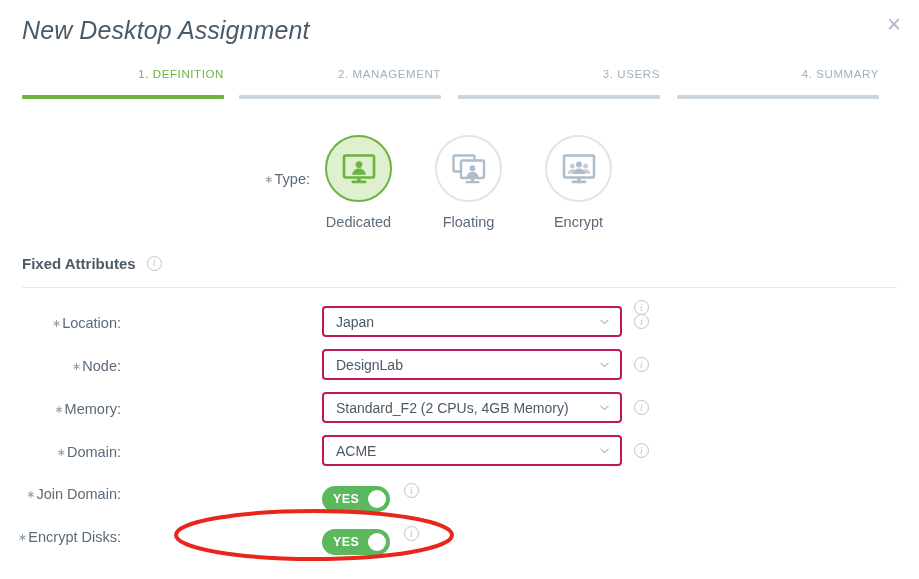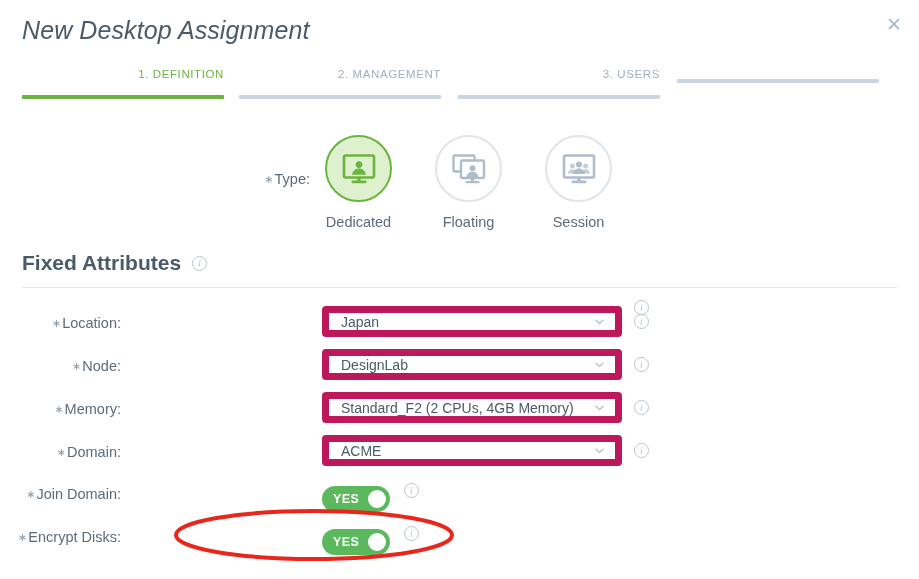--- a/index.html
+++ b/index.html
@@ -143,21 +143,21 @@
     top: 252px;
     width: 875px;
   }
   .section-head {
     display: flex;
     align-items: center;
     gap: 11px;
     height: 22px;
   }
   .section-title {
-    font-size: 21px;
+    font-size: 15px;
     font-weight: bold;
     color: #4a5a68;
   }
   .section-rule {
     margin-top: 13px;
     height: 1px;
     background: #e3e8ec;
     width: 875px;
   }
 
@@ -180,21 +180,21 @@
     color: #5c6b7a;
     white-space: nowrap;
   }
   .select {
     position: absolute;
     left: 322px;
     top: 0;
     width: 300px;
     height: 31px;
     box-sizing: border-box;
-    border: 7px solid #be185d;
+    border: 2px solid #be185d;
     border-radius: 4px;
     background: #ffffff;
     display: flex;
     align-items: center;
     padding: 0 10px 0 12px;
     cursor: pointer;
   }
   .select-value {
     flex: 1;
     font-size: 14px;
@@ -289,20 +289,21 @@
   </div>
   <div class="tab tab-1">
     <span class="tab-label">2. MANAGEMENT</span>
     <div class="tab-underline"></div>
   </div>
   <div class="tab tab-2">
     <span class="tab-label">3. USERS</span>
     <div class="tab-underline"></div>
   </div>
   <div class="tab tab-3">
+    <span class="tab-label">4. SUMMARY</span>
     <div class="tab-underline"></div>
   </div>
 </div>
 
 <div class="type-row">
   <div class="type-label"><span class="req">∗</span><span>Type:</span></div>
 
   <div class="type-options">
 
     <div class="type-opt selected">
@@ -339,21 +340,21 @@
           <path d="M10.4 9.6c1.5 0 2.5 1.1 2.5 2.5s-1.0 2.5-2.5 2.5-2.5-1.1-2.5-2.5 1.0-2.5 2.5-2.5z" fill="#c3cedb"></path>
           <path d="M10.4 15.2c2.5 0 4.4 1.8 4.8 4.3H5.6c0.4-2.5 2.3-4.3 4.8-4.3z" fill="#c3cedb"></path>
           <path d="M23.6 9.6c1.5 0 2.5 1.1 2.5 2.5s-1.0 2.5-2.5 2.5-2.5-1.1-2.5-2.5 1.0-2.5 2.5-2.5z" fill="#c3cedb"></path>
           <path d="M23.6 15.2c2.5 0 4.4 1.8 4.8 4.3h-9.6c0.4-2.5 2.3-4.3 4.8-4.3z" fill="#c3cedb"></path>
           <path d="M17 7.6c1.8 0 3.0 1.3 3.0 3.0s-1.2 3.0-3.0 3.0-3.0-1.3-3.0-3.0 1.2-3.0 3.0-3.0z" fill="#aebccb"></path>
           <path d="M17 14.4c3.2 0 5.7 2.3 6.2 5.5h-12.4c0.5-3.2 3.0-5.5 6.2-5.5z" fill="#aebccb"></path>
           <rect x="15.3" y="23.5" width="3.4" height="3.6" fill="#aebccb"></rect>
           <rect x="9.5" y="26.6" width="15" height="2.6" rx="1.2" fill="#aebccb"></rect>
         </svg>
       </div>
-      <div class="type-name">Session</div>
+      <div class="type-name">Encrypt</div>
     </div>
 
   </div>
 
   <div class="info-icon">i</div>
 </div>
 
 <div class="section">
   <div class="section-head">
     <span class="section-title">Fixed Attributes</span>

